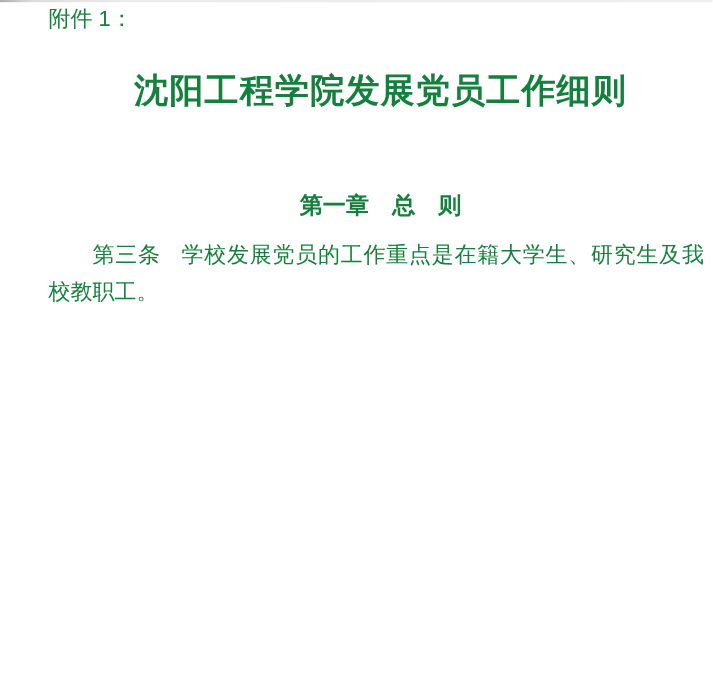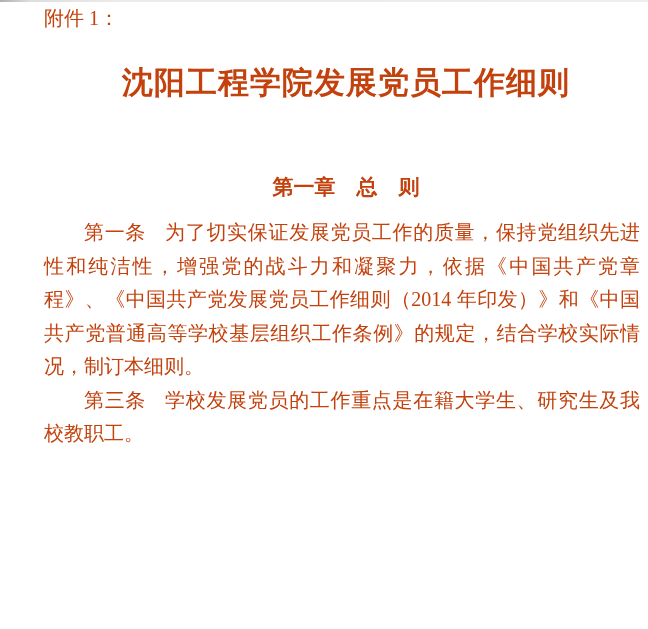--- a/index.html
+++ b/index.html
@@ -6,22 +6,22 @@
     margin: 0;
     padding: 0;
     background: #ffffff;
   }
   .page {
     position: relative;
     width: 648px;
     height: 557px;
     background: #ffffff;
     overflow: hidden;
-    font-family: Liberation Serif, serif;
-    color: #c2410c;
+    font-family: Liberation Sans, sans-serif;
+    color: #15803d;
   }
   .top-edge {
     position: absolute;
     top: 0; left: 0; right: 0;
     height: 2px;
     background: linear-gradient(to right, #aeaeae 0px, #dedede 30px, #ebebeb 120px, #eeeeee 100%);
   }
   .attachment {
     position: absolute;
     top: 6px;
@@ -76,16 +76,15 @@
 <div class="page">
   <div class="top-edge"></div>
 
   <div class="attachment">附件 1：</div>
 
   <h1 class="doc-title">沈阳工程学院发展党员工作细则</h1>
 
   <div class="chapter-heading">第一章　总　则</div>
 
   <div class="doc-body">
-    <p><span class="article-number">第一条</span><span>为了切实保证发展党员工作的质量，保持党组织先进性和纯洁性，增强党的战斗力和凝聚力，依据《中国共产党章程》、《中国共产党发展党员工作细则（2014 年印发）》和《中国共产党普通高等学校基层组织工作条例》的规定，结合学校实际情况，制订本细则。</span></p>
     <p><span class="article-number">第三条</span><span>学校发展党员的工作重点是在籍大学生、研究生及我校教职工。</span></p>
   </div>
 </div>
 
 </body></html>

